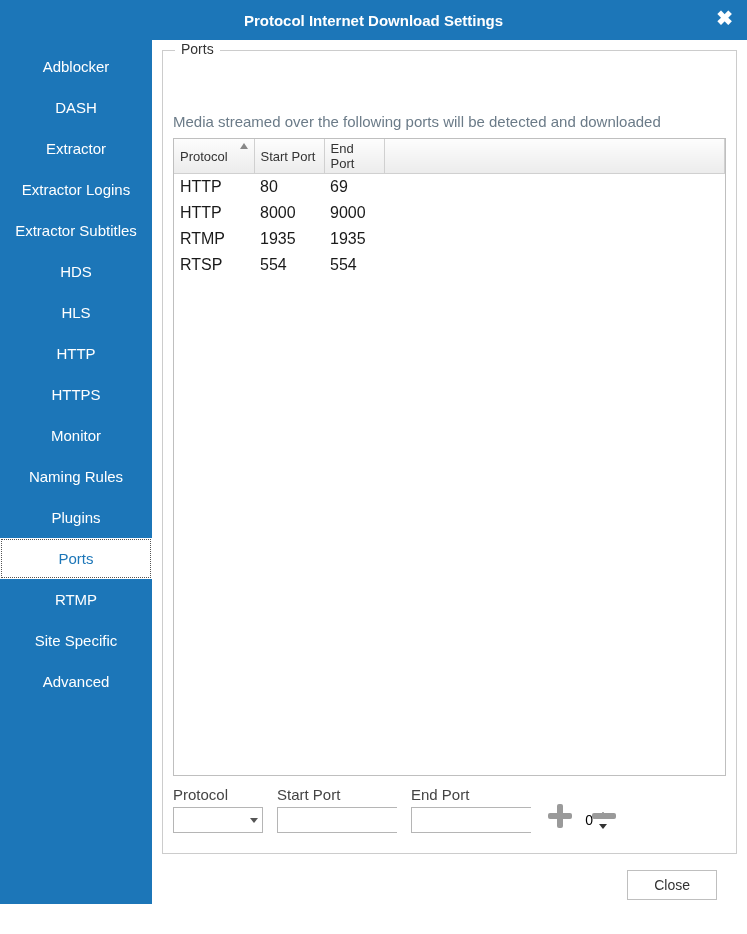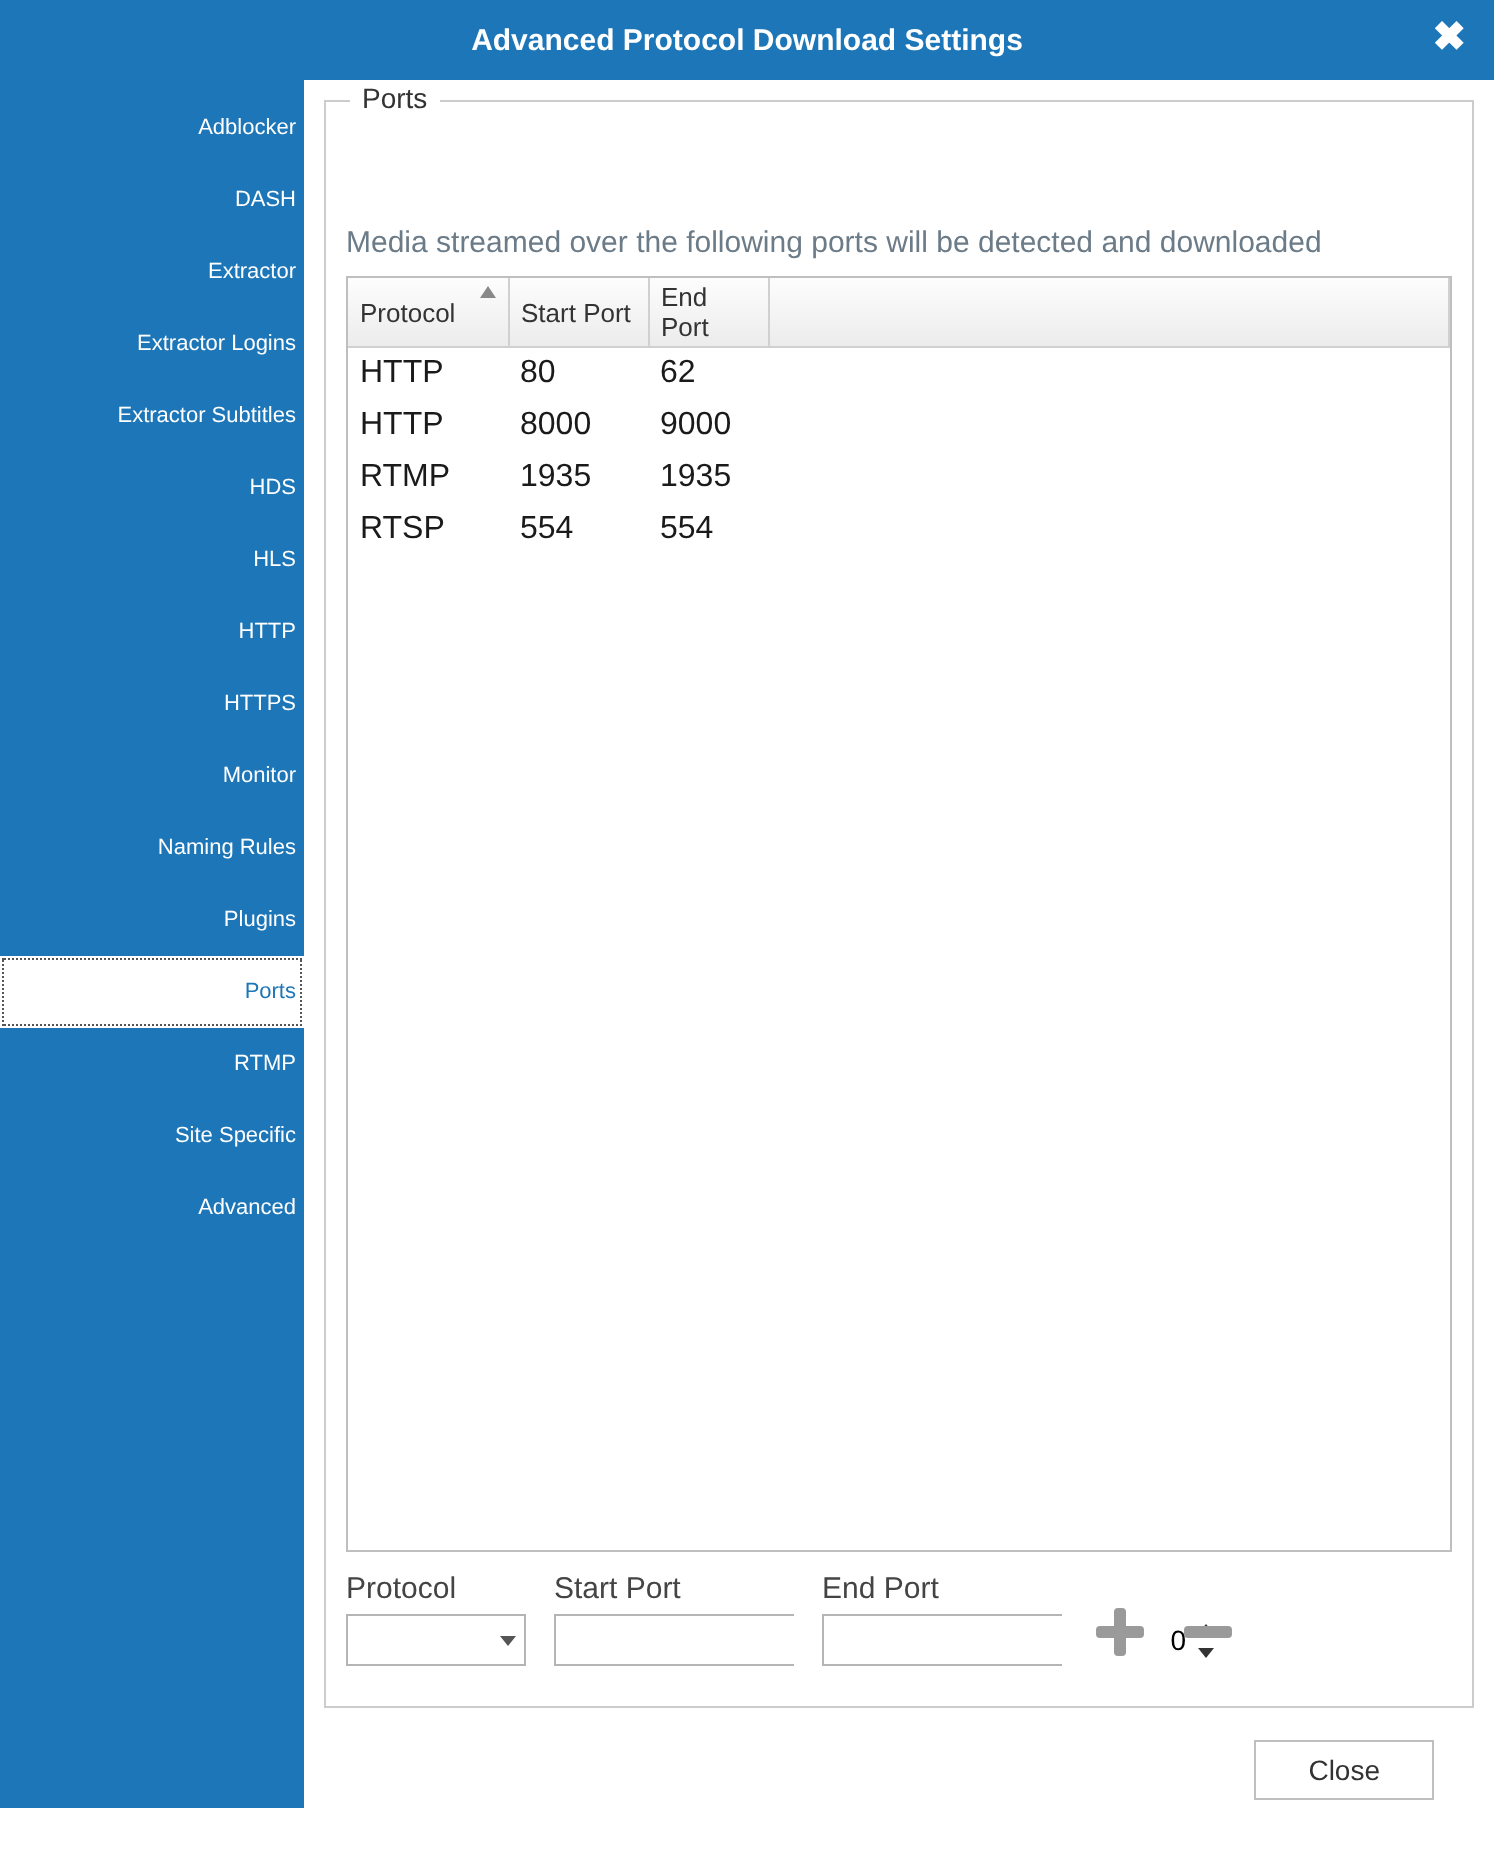--- a/index.html
+++ b/index.html
@@ -39,24 +39,24 @@
   }
   .sidebar {
     width: 152px;
     background: #1c76b8;
     display: flex;
     flex-direction: column;
     padding-top: 6px;
   }
   .sidebar-item {
     color: #fff;
-    text-align: right;
+    text-align: center;
     padding: 12px 4px;
     cursor: pointer;
-    font-size: 11px;
+    font-size: 15px;
   }
   .sidebar-item.selected {
     background: #fff;
     color: #1c76b8;
     outline: 1px dotted #555;
     outline-offset: -2px;
   }
   .main {
     flex: 1;
     padding: 10px 10px 0 10px;
@@ -202,21 +202,21 @@
     font-size: 14px;
     cursor: pointer;
     color: #333;
     margin-top: 12px;
   }
 </style>
 </head>
 <body>
 
 <div class="titlebar">
-  <span class="title">Advanced Protocol Download Settings</span>
+  <span class="title">Protocol Internet Download Settings</span>
   <span class="close-x">✖</span>
 </div>
 
 <div class="body">
   <div class="sidebar">
     <div class="sidebar-item">Adblocker</div>
     <div class="sidebar-item">DASH</div>
     <div class="sidebar-item">Extractor</div>
     <div class="sidebar-item">Extractor Logins</div>
     <div class="sidebar-item">Extractor Subtitles</div>
@@ -254,21 +254,21 @@
               </th>
               <th>Start Port</th>
               <th>End Port</th>
               <th></th>
             </tr>
           </thead>
           <tbody>
             <tr>
               <td>HTTP</td>
               <td>80</td>
-              <td>62</td>
+              <td>69</td>
               <td></td>
             </tr>
             <tr>
               <td>HTTP</td>
               <td>8000</td>
               <td>9000</td>
               <td></td>
             </tr>
             <tr>
               <td>RTMP</td>

